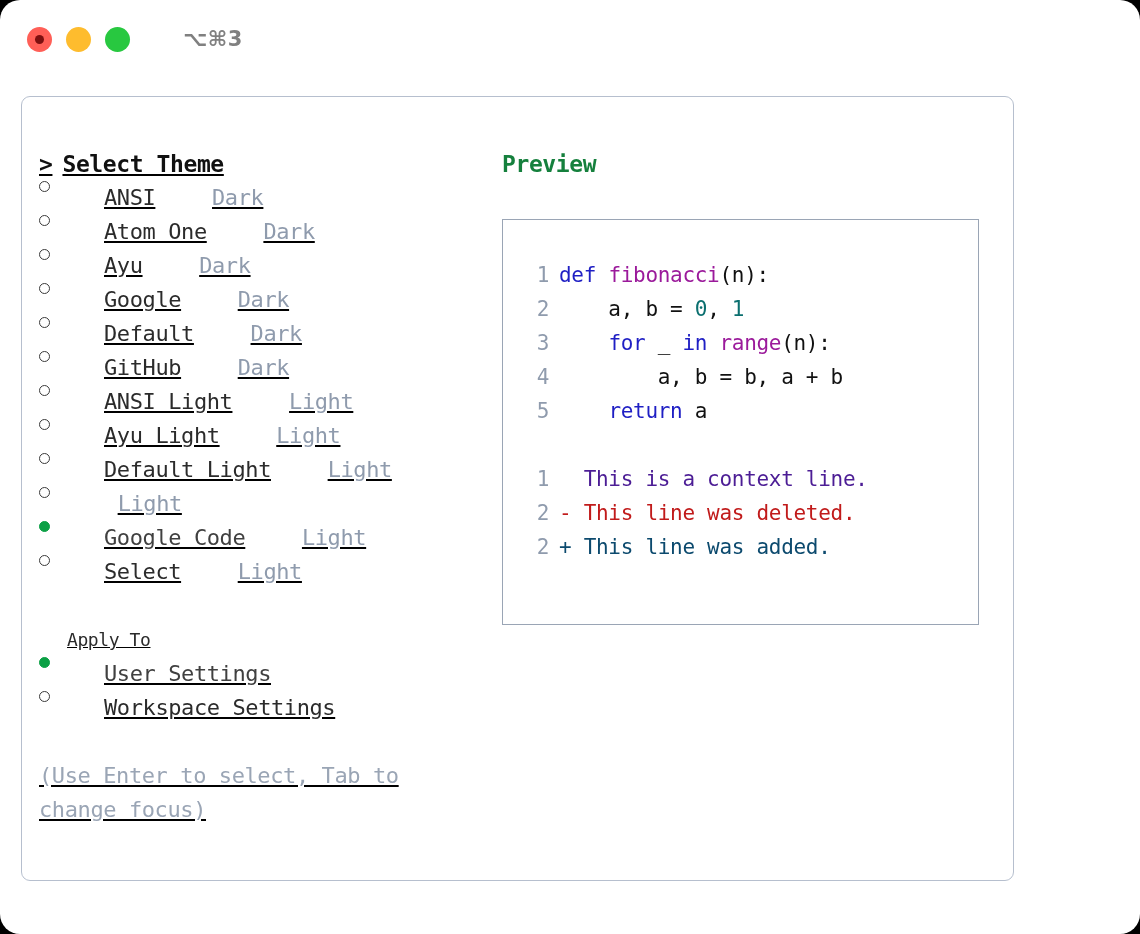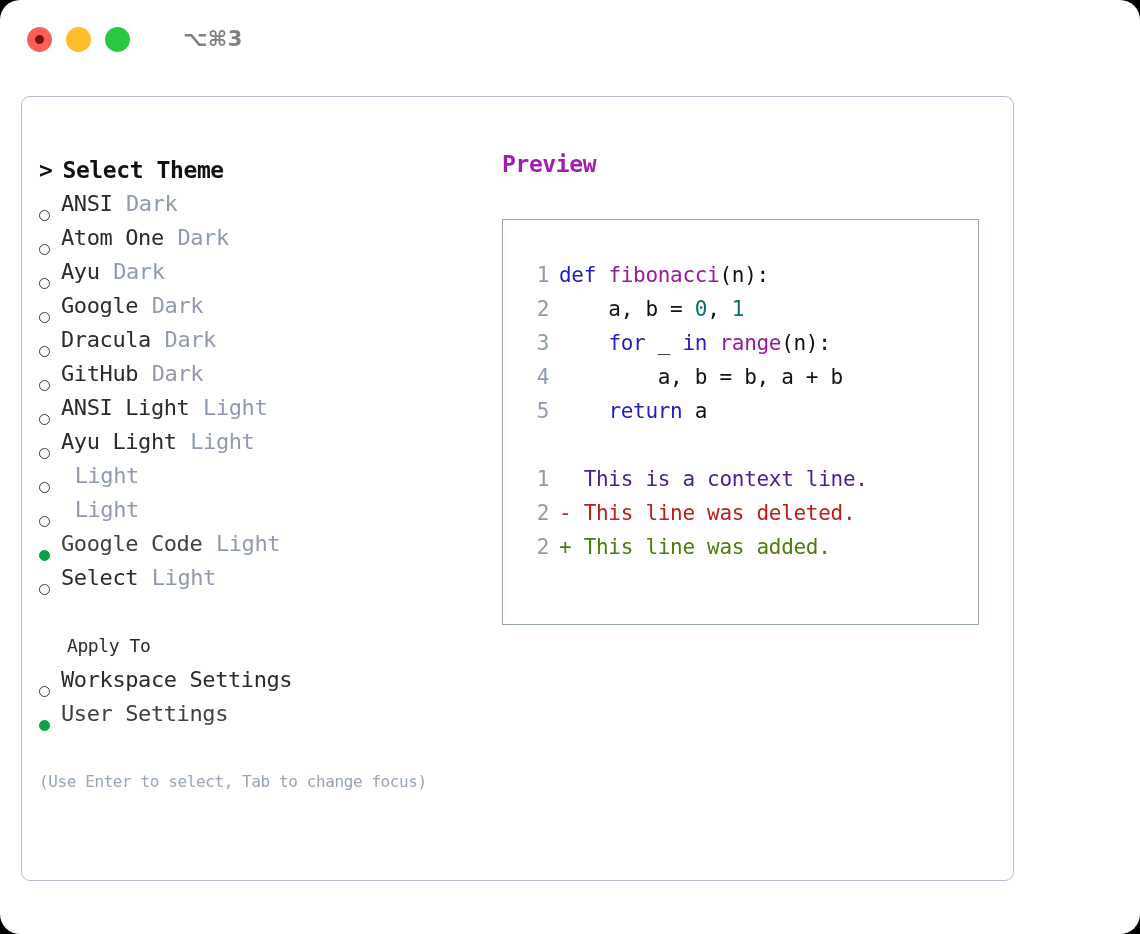--- a/index.html
+++ b/index.html
@@ -80,22 +80,23 @@
   .cols {
     position: absolute;
     left: 0; top: 0;
     width: 100%; height: 100%;
   }
 
   
   .left-col {
     position: absolute;
     left: 17px;
-    top: 56px;
+    top: 50px;
     width: 460px;
+    text-decoration: underline;
   }
 
   .header-line {
     font-size: 23px;
     font-weight: bold;
     color: #111111;
     letter-spacing: -0.4px;
     height: 34px;
     line-height: 34px;
     white-space: nowrap;
@@ -103,21 +104,22 @@
   .header-line .caret { margin-right: 10px; }
 
   .opt {
     height: 34px;
     line-height: 34px;
     font-size: 22px;
     color: #2b2b2b;
     letter-spacing: -0.4px;
     white-space: nowrap;
     display: flex;
-    align-items: flex-end;
+    align-items: flex-start;
+    gap: 43px;
   }
   .bullet {
     width: 22px;
     flex: 0 0 22px;
     display: inline-flex;
     align-items: center;
     justify-content: flex-start;
   }
   .dot {
     width: 11px;
@@ -141,38 +143,38 @@
     font-size: 18px;
     color: #2b2b2b;
     letter-spacing: -0.4px;
     padding-left: 28px;
     white-space: nowrap;
   }
   .spacer { height: 34px; }
 
   .hint {
     margin-top: 34px;
-    font-size: 16px;
+    font-size: 22px;
     color: #9aa5b5;
     letter-spacing: -0.4px;
     line-height: 34px;
     width: 412px;
   }
 
   
   .right-col {
     position: absolute;
     left: 480px;
     top: 50px;
     width: 500px;
   }
   .preview-title {
     font-size: 23px;
     font-weight: bold;
-    color: #a21caf;
+    color: #15803d;
     letter-spacing: -0.4px;
     height: 34px;
     line-height: 34px;
   }
 
   .preview-box {
     margin-top: 38px;
     width: 477px;
     height: 406px;
     border: 1.6px solid #9aa5b5;
@@ -197,21 +199,21 @@
   .ltext { flex: 1 1 auto; }
 
   .t-kw  { color: #1f1fc4; }
   .t-fn  { color: #9b1a9b; }
   .t-num { color: #0b6f6f; }
   .t-pl  { color: #111111; }
 
   .diff-gap { height: 34px; }
   .d-ctx { color: #4c1d95; }
   .d-del { color: #c11b1b; }
-  .d-add { color: #4d7c0f; }
+  .d-add { color: #0c4a6e; }
 </style>
 </head>
 <body>
 
 <div class="window">
 
   <div class="titlebar">
     <div class="lights">
       <span class="light red"></span>
       <span class="light yellow"></span>
@@ -255,21 +257,21 @@
               <span class="bullet">
                 <span class="dot empty"></span>
               </span>
               <span class="name">Google</span>
               <span class="tag">Dark</span>
             </div>
             <div class="opt">
               <span class="bullet">
                 <span class="dot empty"></span>
               </span>
-              <span class="name">Dracula</span>
+              <span class="name">Default</span>
               <span class="tag">Dark</span>
             </div>
             <div class="opt">
               <span class="bullet">
                 <span class="dot empty"></span>
               </span>
               <span class="name">GitHub</span>
               <span class="tag">Dark</span>
             </div>
             <div class="opt">
@@ -283,20 +285,21 @@
               <span class="bullet">
                 <span class="dot empty"></span>
               </span>
               <span class="name">Ayu Light</span>
               <span class="tag">Light</span>
             </div>
             <div class="opt">
               <span class="bullet">
                 <span class="dot empty"></span>
               </span>
+              <span class="name">Default Light</span>
               <span class="tag">Light</span>
             </div>
             <div class="opt">
               <span class="bullet">
                 <span class="dot empty"></span>
               </span>
               <span class="tag">Light</span>
             </div>
             <div class="opt selected">
               <span class="bullet">
@@ -312,31 +315,31 @@
               <span class="name">Select</span>
               <span class="tag">Light</span>
             </div>
           </div>
 
         <div class="spacer"></div>
 
         <div class="section-header">Apply To</div>
 
         <div id="apply-list">
+            <div class="opt selected">
+              <span class="bullet">
+                <span class="dot filled"></span>
+              </span>
+              <span class="name">User Settings</span>
+            </div>
             <div class="opt">
               <span class="bullet">
                 <span class="dot empty"></span>
               </span>
               <span class="name">Workspace Settings</span>
-            </div>
-            <div class="opt selected">
-              <span class="bullet">
-                <span class="dot filled"></span>
-              </span>
-              <span class="name">User Settings</span>
             </div>
           </div>
 
         <div class="hint">(Use Enter to select, Tab to change focus)</div>
       </div>
 
       <div class="right-col">
         <div class="preview-title">Preview</div>
 
         <div class="preview-box">

